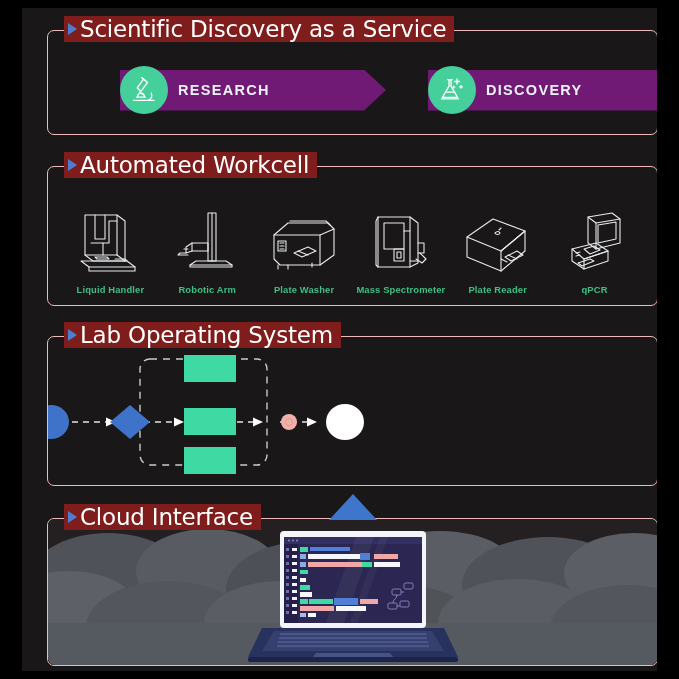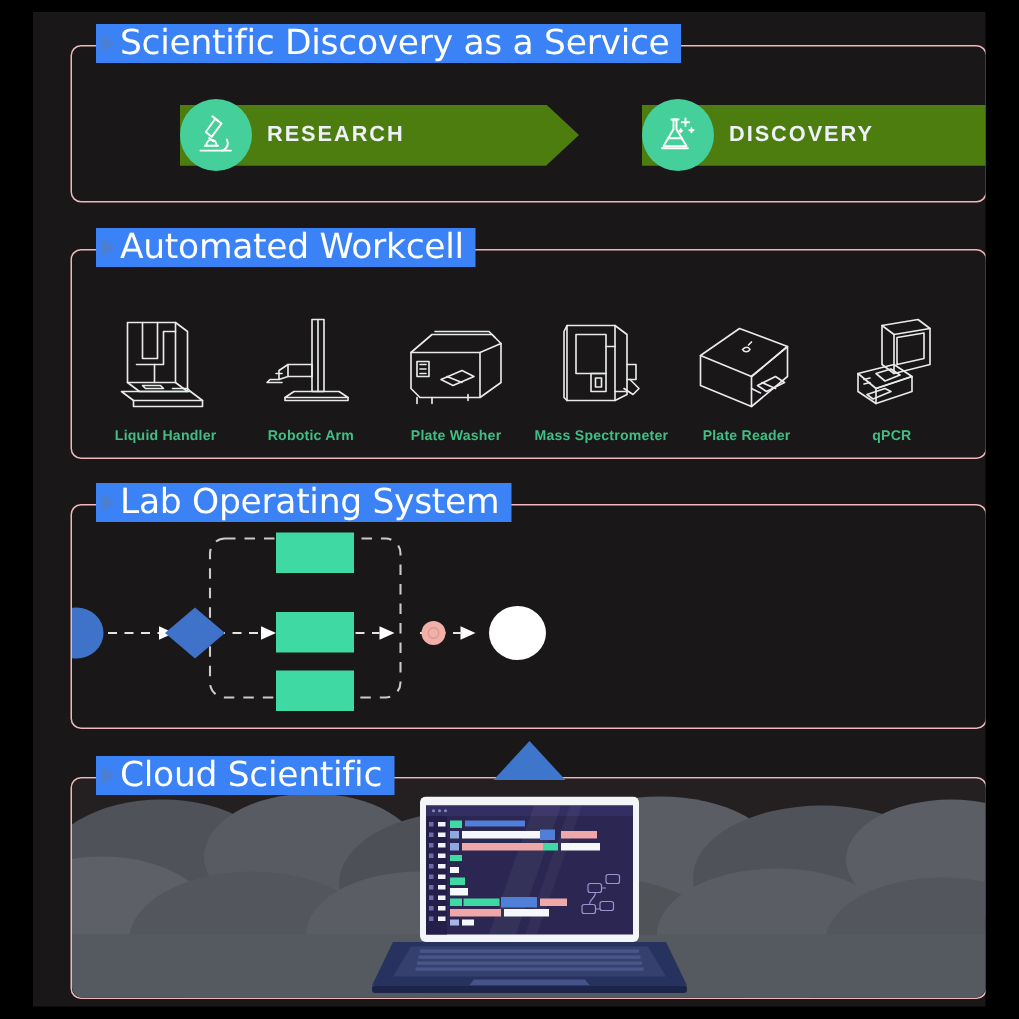--- a/index.html
+++ b/index.html
@@ -19,21 +19,21 @@
     position:absolute;
     border:1.4px solid #f0b8bb;
     border-radius:7px;
     box-sizing:border-box;
   }
   .sec-title{
     position:absolute;
     top:-15px;left:16px;
     display:flex;align-items:center;gap:3px;
     padding:0 8px 0 4px;
-    background:#3b82f6;
+    background:#7f1d1d;
     white-space:nowrap;
   }
   .sec-title .tri{
     width:0;height:0;
     border-left:9px solid #4a7fd4;
     border-top:6px solid transparent;
     border-bottom:6px solid transparent;
     display:block;
     flex:0 0 auto;
   }
@@ -49,21 +49,21 @@
   
   #sec-sdaas{left:25px;top:22px;width:611px;height:105px;}
   .chev-row{
     position:absolute;left:0;top:34px;width:100%;
     display:flex;align-items:center;
   }
   .chev-group{position:relative;display:flex;align-items:center;height:50px;}
   .chev-bar{
     position:relative;
     height:41px;
-    background:#4d7c0f;
+    background:#701a75;
     display:flex;align-items:center;
     padding-left:58px;padding-right:18px;
     clip-path:polygon(0 0, calc(100% - 22px) 0, 100% 50%, calc(100% - 22px) 100%, 0 100%);
   }
   .chev-bar .lbl{
     color:#eef2f8;font-size:14.5px;font-weight:bold;letter-spacing:1.3px;
   }
   .chev-icon{
     position:absolute;left:0;top:50%;transform:translateY(-50%);
     width:48px;height:48px;border-radius:50%;
@@ -402,21 +402,21 @@
             <ellipse cx="580" cy="110" rx="78" ry="44" fill="#53575d"></ellipse>
             <rect x="0" y="104" width="611" height="44" fill="#555960"></rect>
           </g>
         </svg>
       </div>
 
       <div id="cloud-arrow"></div>
 
       <div class="sec-title over">
         <span class="tri"></span>
-        <span class="txt">Cloud Scientific</span>
+        <span class="txt">Cloud Interface</span>
       </div>
 
       <div id="laptop">
         <svg width="210" height="132" viewBox="0 0 210 132">
 
           <rect x="32" y="0" width="146" height="97" rx="4" fill="#f3f5f8"></rect>
           <rect x="36" y="6" width="138" height="86" fill="#2b2752"></rect>
 
           <g>
             <rect x="36" y="6" width="138" height="7" fill="#342f63"></rect>

